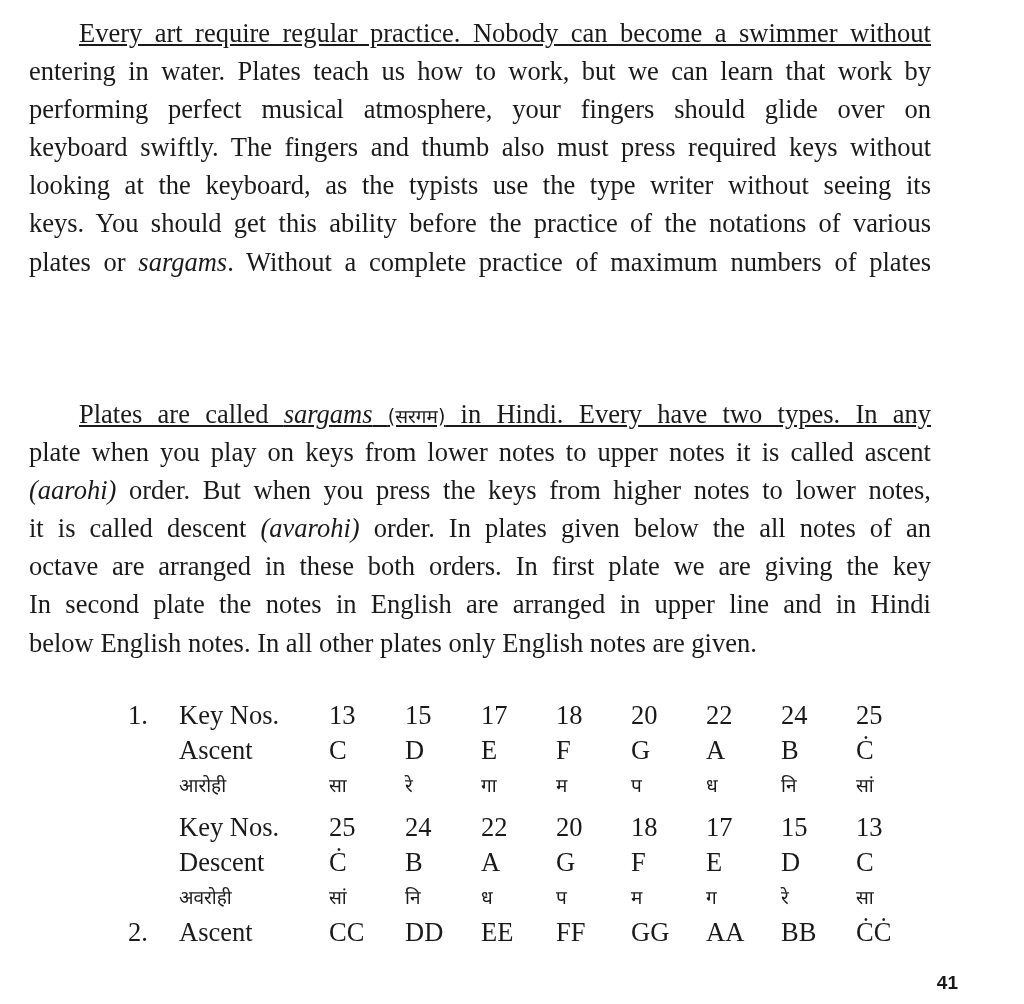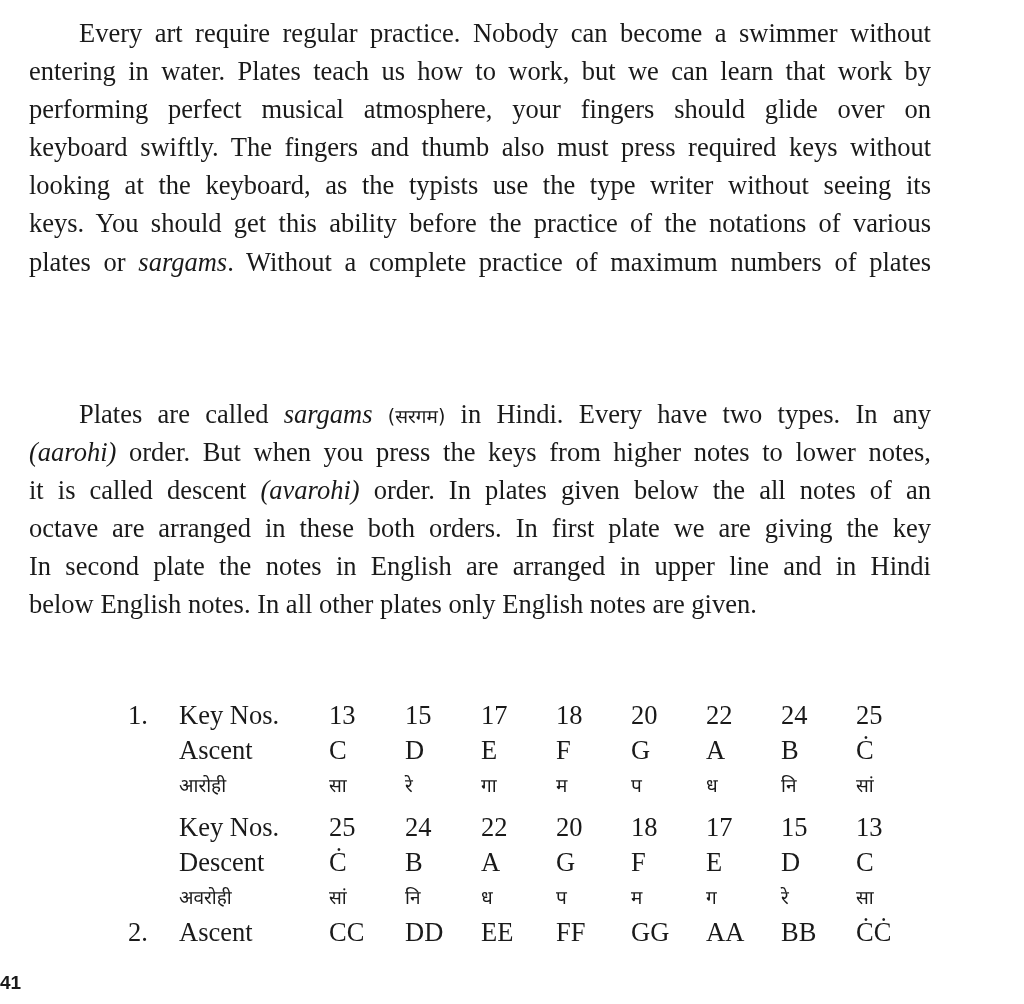--- a/index.html
+++ b/index.html
@@ -3,47 +3,48 @@
 <meta charset="utf-8">
 <style>
   html, body { margin: 0; padding: 0; background: #ffffff; }
   body { width: 1024px; height: 1004px; position: relative; overflow: hidden;
          font-family: "Liberation Serif", "DejaVu Serif", serif; color: #1a1a1a; }
   .page { position: absolute; left: 0; top: 0; width: 1024px; height: 1004px; }
   .para { position: absolute; left: 29px; width: 902px; }
   .line { height: 38.1px; line-height: 38.1px; font-size: 26.5px; white-space: nowrap;
           text-align: justify; text-align-last: justify; }
   .line.last { text-align-last: left; }
-  .line.indent { padding-left: 50px; }
+  .line.indent { padding-left: 50px; text-decoration: underline; }
   .it { font-style: italic; }
   .dev { font-family: "DejaVu Sans", sans-serif; font-size: 19px; }
   .table { position: absolute; left: 0; top: 697px; width: 1024px; }
   .trow { position: absolute; height: 36px; line-height: 36px; font-size: 26.5px; white-space: nowrap; }
   .trow span { position: absolute; }
   .trow.hindi { font-family: "DejaVu Sans", sans-serif; font-size: 19px; }
-  .pagenum { position: absolute; left: 0; width: 958px; text-align: left; top: 972px;
+  .pagenum { position: absolute; left: 0; width: 958px; text-align: right; top: 972px;
              font-family: "Liberation Sans", sans-serif; font-weight: bold; font-size: 19px; }
 </style>
 </head>
 <body>
 
 <div class="page">
 
   <div class="para" style="top:14px;">
     <div class="line indent">Every art require regular practice. Nobody can become a swimmer without</div>
     <div class="line">entering in water. Plates teach us how to work, but we can learn that work by</div>
     <div class="line">performing perfect musical atmosphere, your fingers should glide over on</div>
     <div class="line">keyboard swiftly. The fingers and thumb also must press required keys without</div>
     <div class="line">looking at the keyboard, as the typists use the type writer without seeing its</div>
     <div class="line">keys. You should get this ability before the practice of the notations of various</div>
     <div class="line"><span>plates or </span><span class="it">sargams</span><span>. Without a complete practice of maximum numbers of plates</span></div>
   </div>
 
   <div class="para" style="top:395px;">
     <div class="line indent"><span>Plates are called </span><span class="it">sargams</span> <span class="dev">(सरगम)</span><span> in Hindi. Every have two types. In any</span></div>
+    <div class="line">plate when you play on keys from lower notes to upper notes it is called ascent</div>
     <div class="line"><span class="it">(aarohi)</span><span> order. But when you press the keys from higher notes to lower notes,</span></div>
     <div class="line"><span>it is called descent </span><span class="it">(avarohi)</span><span> order. In plates given below the all notes of an</span></div>
     <div class="line">octave are arranged in these both orders. In first plate we are giving the key</div>
     <div class="line">In second plate the notes in English are arranged in upper line and in Hindi</div>
     <div class="line last">below English notes. In all other plates only English notes are given.</div>
   </div>
 
   <div class="table">
 
     <div class="trow" style="top:0px;">

